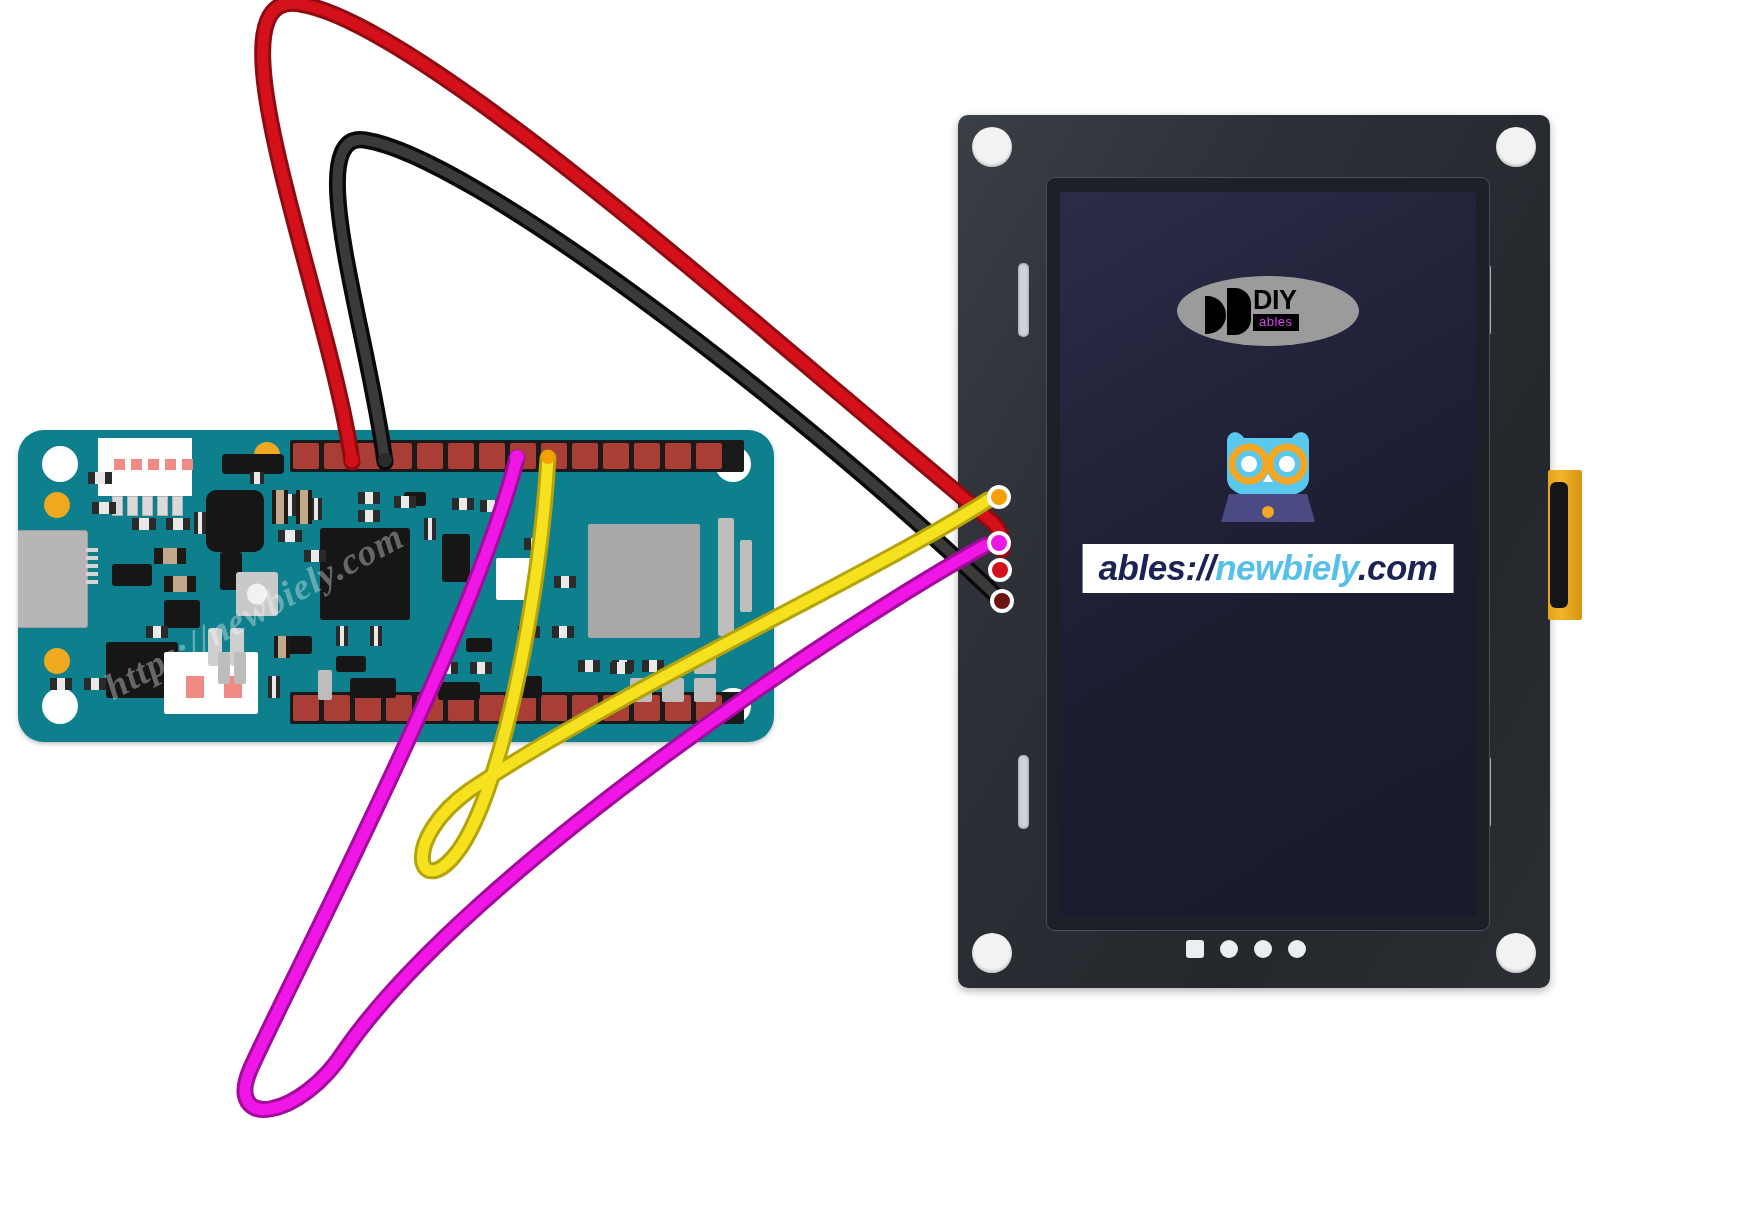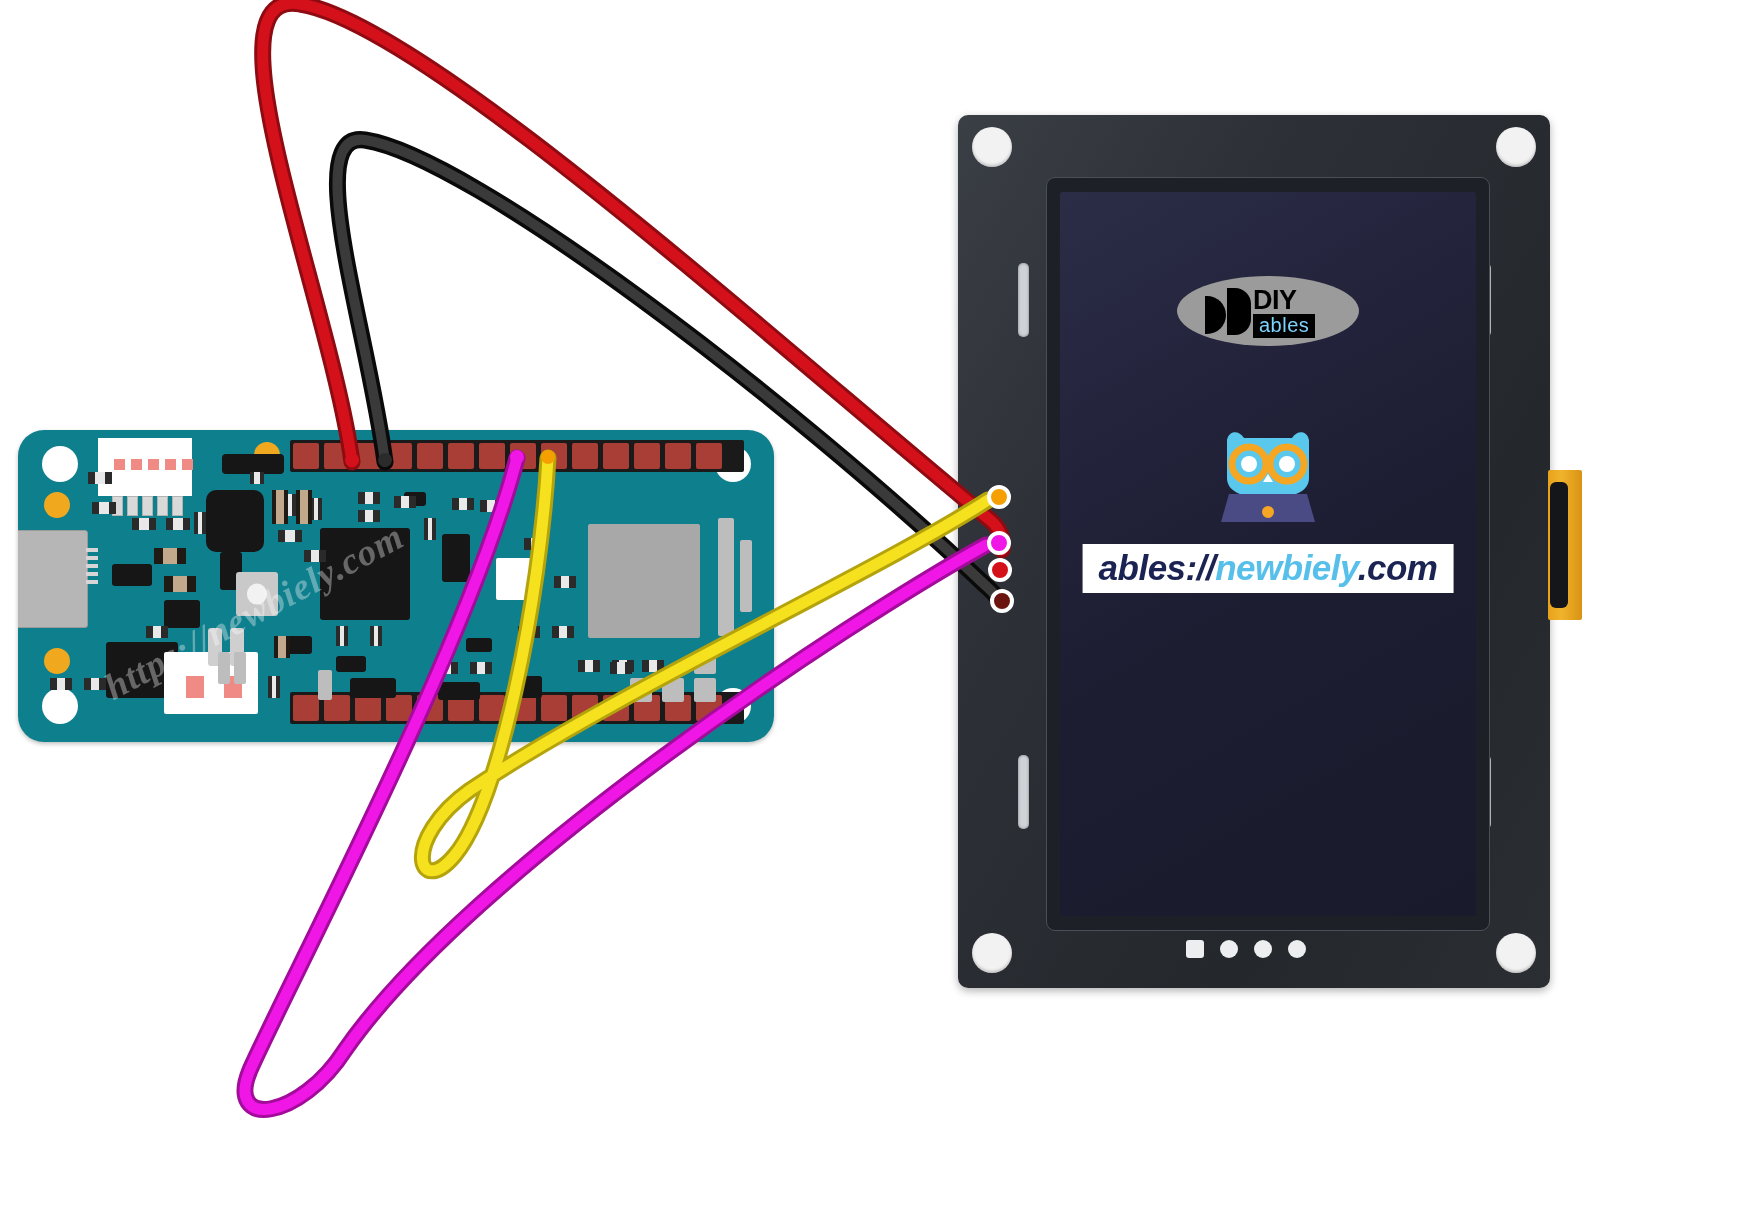--- a/index.html
+++ b/index.html
@@ -260,23 +260,23 @@
     font-weight: bold;
     font-size: 27px;
     color: #000;
     letter-spacing: -0.5px;
     line-height: 1;
   }
   .logo-ables {
     position: absolute;
     left: 76px; top: 38px;
     background: #000;
-    color: #7dd3fc;
+    color: #d946ef;
     font-family: "Liberation Sans", sans-serif;
-    font-size: 20px;
+    font-size: 13px;
     padding: 1px 6px 3px 6px;
     line-height: 1;
     letter-spacing: 0.5px;
   }
   
   .owl {
     position: absolute;
     left: 50%;
     top: 236px;
     transform: translateX(-50%);

